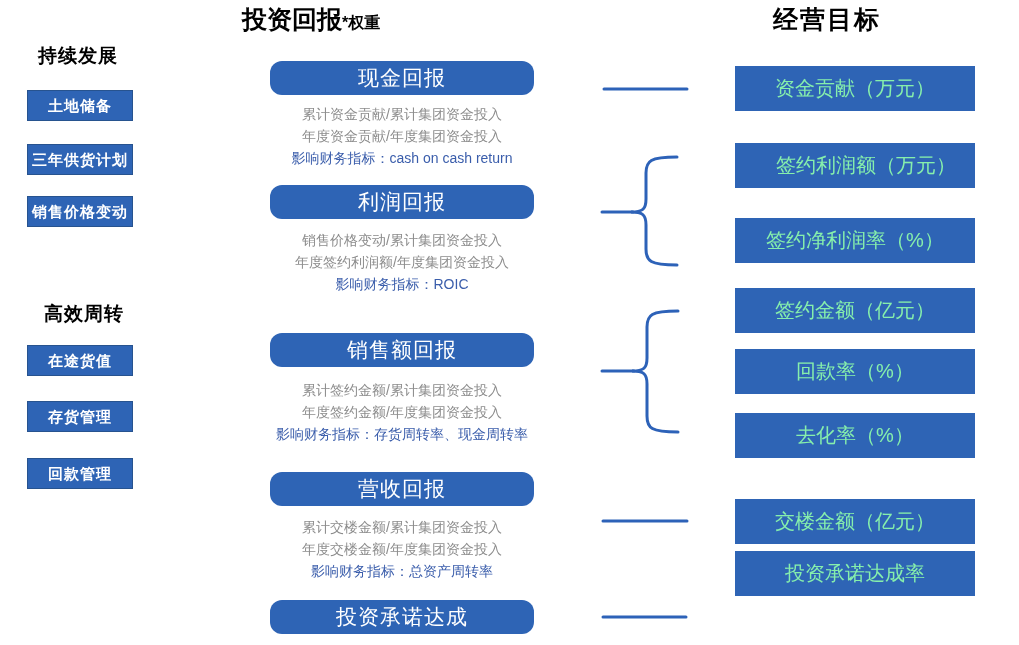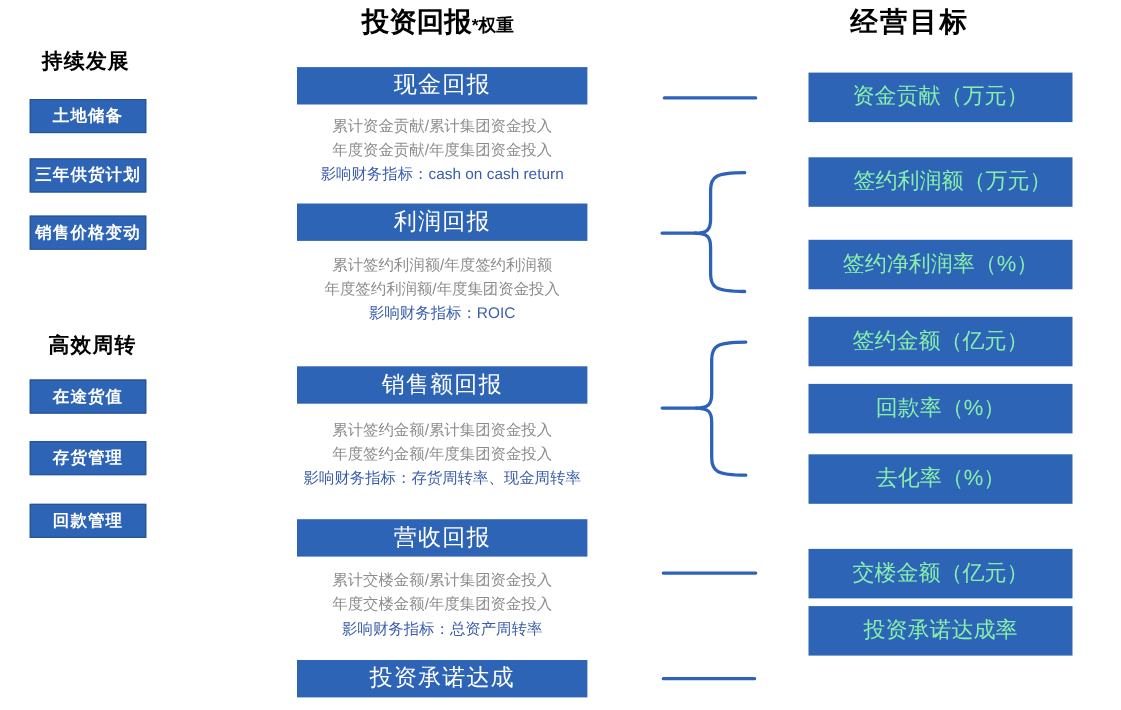--- a/index.html
+++ b/index.html
@@ -34,41 +34,42 @@
     font-weight: bold;
     text-align: center;
     line-height: 29px;
     letter-spacing: 1px;
     white-space: nowrap;
   }
 
   
   .mid-title {
     position: absolute;
-    left: 266px;
+    left: 242px;
     top: 3px;
     width: 264px;
-    text-align: center;
+    text-align: left;
     color: #000000;
     white-space: nowrap;
   }
   .mid-title .big { font-size: 25px; font-weight: bold; }
   .mid-title .small { font-size: 16px; font-weight: bold; }
   .mid-box {
     position: absolute;
     left: 270px;
     width: 264px;
     height: 34px;
     background: #2E64B5;
     color: #ffffff;
     font-size: 21px;
     text-align: center;
     line-height: 34px;
     letter-spacing: 1px;
     white-space: nowrap;
+    border-radius: 12px;
   }
   .mid-desc {
     position: absolute;
     left: 248px;
     width: 308px;
     text-align: center;
     font-size: 14px;
     line-height: 22px;
     white-space: nowrap;
   }
@@ -134,21 +135,21 @@
 
   <div class="mid-box" style="top:61px;">现金回报</div>
   <div class="mid-desc" style="top:103px;">
     <div class="gray">累计资金贡献/累计集团资金投入</div>
     <div class="gray">年度资金贡献/年度集团资金投入</div>
     <div class="blue">影响财务指标：cash on cash return</div>
   </div>
 
   <div class="mid-box" style="top:185px;">利润回报</div>
   <div class="mid-desc" style="top:229px;">
-    <div class="gray">累计签约利润额/年度签约利润额</div>
+    <div class="gray">销售价格变动/累计集团资金投入</div>
     <div class="gray">年度签约利润额/年度集团资金投入</div>
     <div class="blue">影响财务指标：ROIC</div>
   </div>
 
   <div class="mid-box" style="top:333px;">销售额回报</div>
   <div class="mid-desc" style="top:379px;">
     <div class="gray">累计签约金额/累计集团资金投入</div>
     <div class="gray">年度签约金额/年度集团资金投入</div>
     <div class="blue">影响财务指标：存货周转率、现金周转率</div>
   </div>

